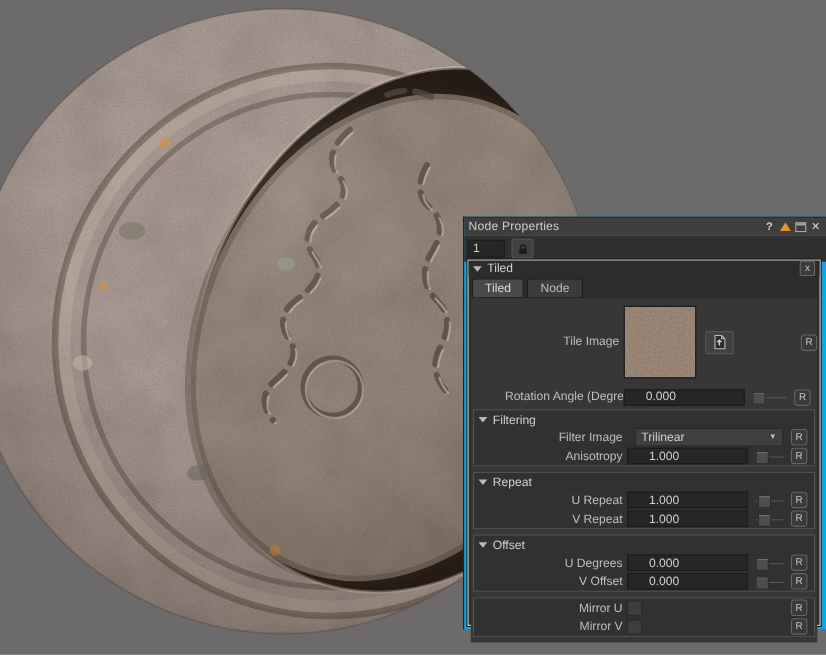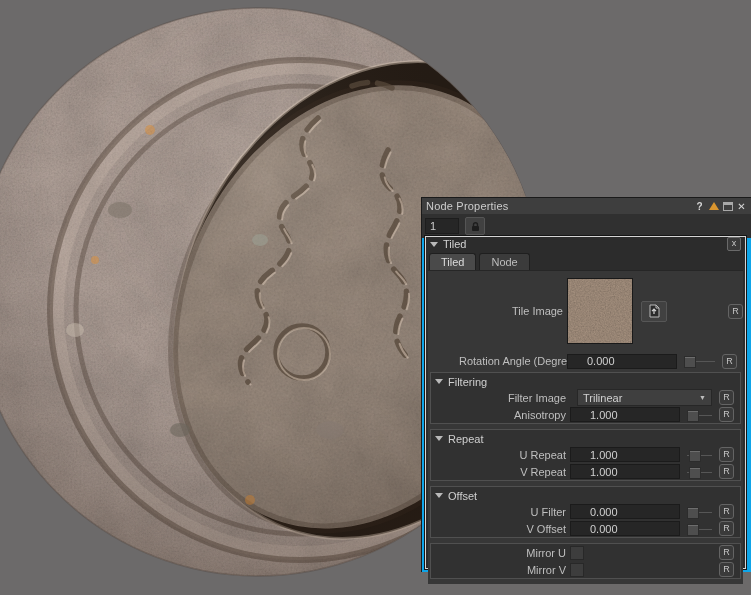--- a/index.html
+++ b/index.html
@@ -297,21 +297,21 @@
           <span class="rbtn">R</span>
         </div>
       </div>
 
       <div class="section">
         <div class="section-header">
           <span class="tri-down"></span>
           <span>Offset</span>
         </div>
         <div class="row">
-          <span class="lbl">U Filter</span>
+          <span class="lbl">U Degrees</span>
           <span class="field">0.000</span>
           <span class="slider">
             <span class="track"></span>
             <span class="handle" style="left:0%"></span>
           </span>
           <span class="rbtn">R</span>
         </div>
         <div class="row">
           <span class="lbl">V Offset</span>
           <span class="field">0.000</span>

